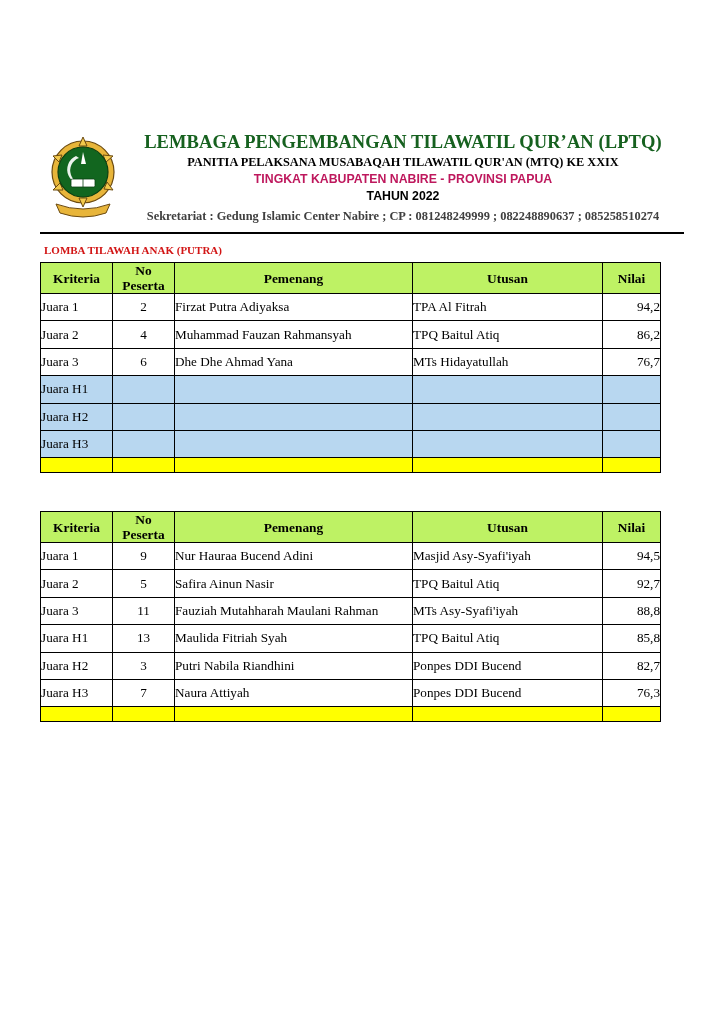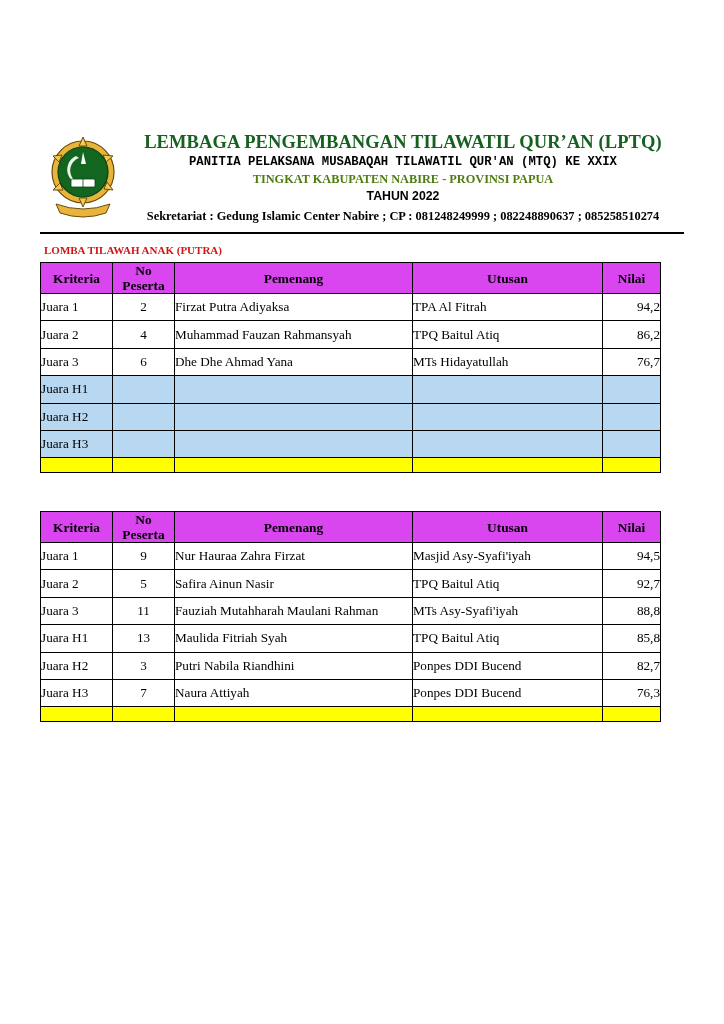--- a/index.html
+++ b/index.html
@@ -53,49 +53,49 @@
   .h-title {
     font-family: "Liberation Serif", serif;
     font-weight: bold;
     font-size: 18.5px;
     color: #16611f;
     letter-spacing: 0.1px;
     line-height: 1.15;
     white-space: nowrap;
   }
   .h-sub1 {
-    font-family: Liberation Mono, monospace;
+    font-family: Liberation Serif, serif;
     font-weight: bold;
     font-size: 12.3px;
     color: #000000;
     line-height: 1.35;
     margin-top: 1px;
     white-space: nowrap;
   }
   .h-sub2 {
-    font-family: Liberation Serif, serif;
+    font-family: Liberation Sans, sans-serif;
     font-weight: bold;
     font-size: 12.3px;
-    color: #4d7c0f;
+    color: #be185d;
     line-height: 1.35;
     white-space: nowrap;
   }
   .h-sub3 {
     font-family: "Liberation Sans", sans-serif;
     font-weight: bold;
     font-size: 12.3px;
     color: #000000;
     line-height: 1.5;
     white-space: nowrap;
   }
   .h-sekret {
     font-family: "Liberation Serif", serif;
     font-weight: bold;
     font-size: 12.4px;
-    color: #000000;
+    color: #404040;
     margin-top: 3px;
     white-space: nowrap;
   }
   .header-rule {
     position: absolute;
     left: 40px;
     top: 232px;
     width: 644px;
     height: 0;
     border-top: 2.5px solid #000000;
@@ -125,21 +125,21 @@
   #table-putri { left: 40px; top: 511px; width: 620px; }
 
   .tbl td, .tbl th {
     border: 1px solid #000000;
     padding: 0;
     height: 27.4px;
     vertical-align: middle;
     box-sizing: border-box;
   }
   .tbl thead th {
-    background: #d946ef;
+    background: #bef264;
     font-weight: bold;
     text-align: center;
     height: 23px;
     line-height: 1.12;
     font-size: 13.4px;
   }
   .c-kriteria { width: 72px; text-align: left; padding-left: 6px; }
   .c-no       { width: 62px; text-align: center; }
   .c-pemenang { width: 238px; text-align: left; padding-left: 6px; }
   .c-utusan   { width: 190px; text-align: left; }
@@ -274,21 +274,21 @@
         </th>
         <th class="c-pemenang">Pemenang</th>
         <th class="c-utusan">Utusan</th>
         <th class="c-nilai">Nilai</th>
       </tr>
     </thead>
     <tbody>
       <tr>
         <td class="c-kriteria">Juara 1</td>
         <td class="c-no">9</td>
-        <td class="c-pemenang nowrap">Nur Hauraa Zahra Firzat</td>
+        <td class="c-pemenang nowrap">Nur Hauraa Bucend Adini</td>
         <td class="c-utusan">Masjid Asy-Syafi'iyah</td>
         <td class="c-nilai">94,5</td>
       </tr>
       <tr>
         <td class="c-kriteria">Juara 2</td>
         <td class="c-no">5</td>
         <td class="c-pemenang nowrap">Safira Ainun Nasir</td>
         <td class="c-utusan">TPQ Baitul Atiq</td>
         <td class="c-nilai">92,7</td>
       </tr>

